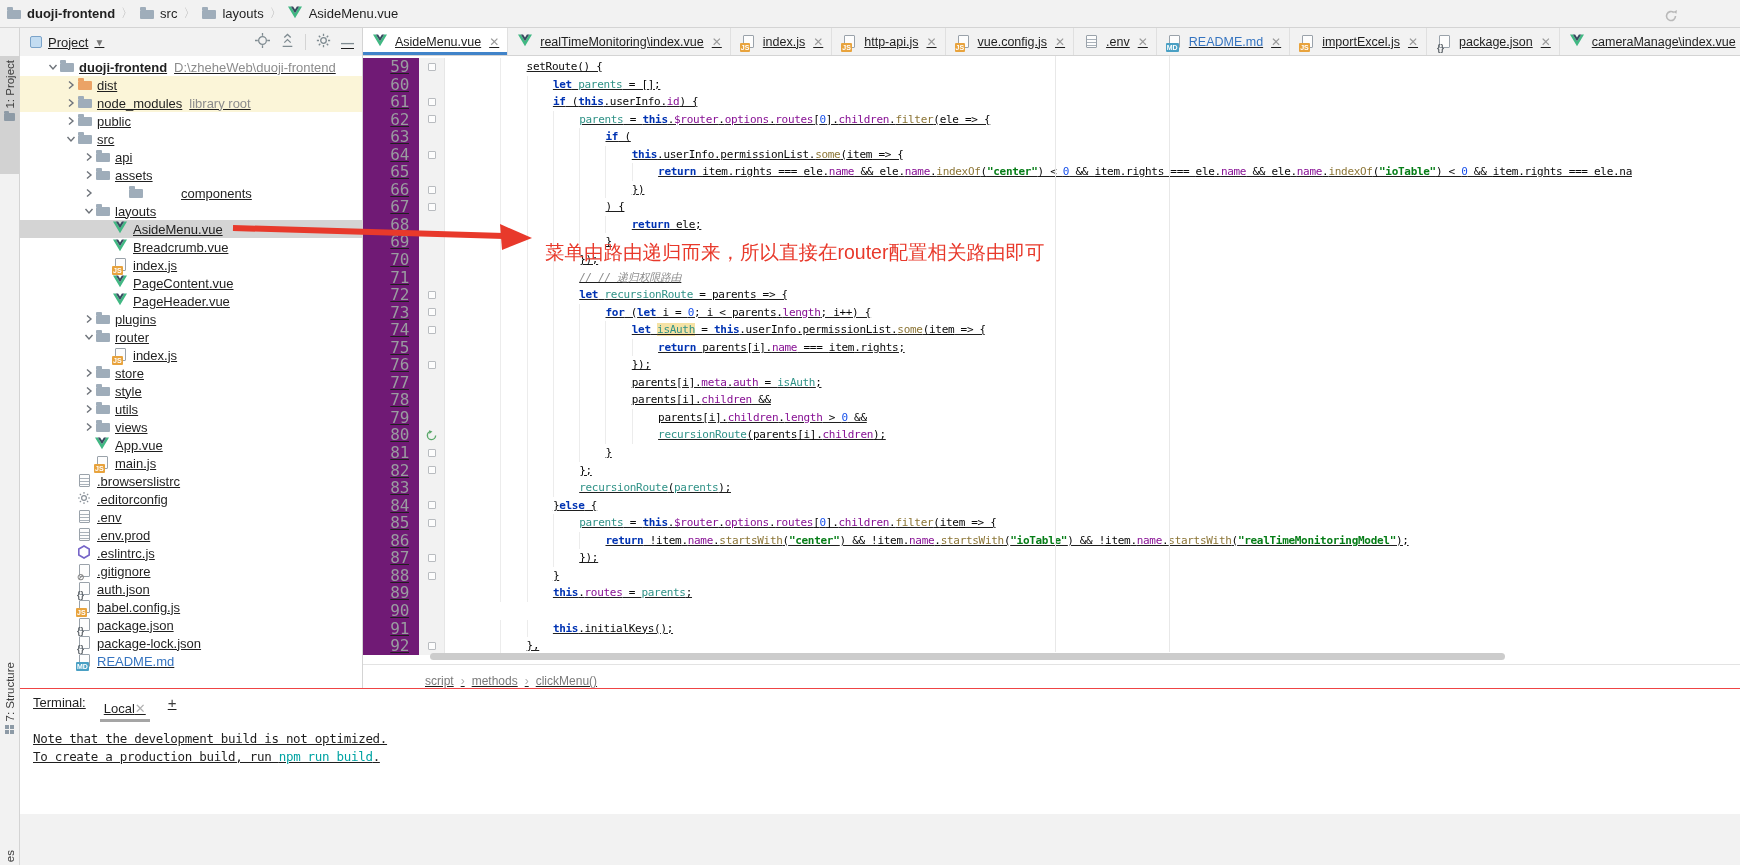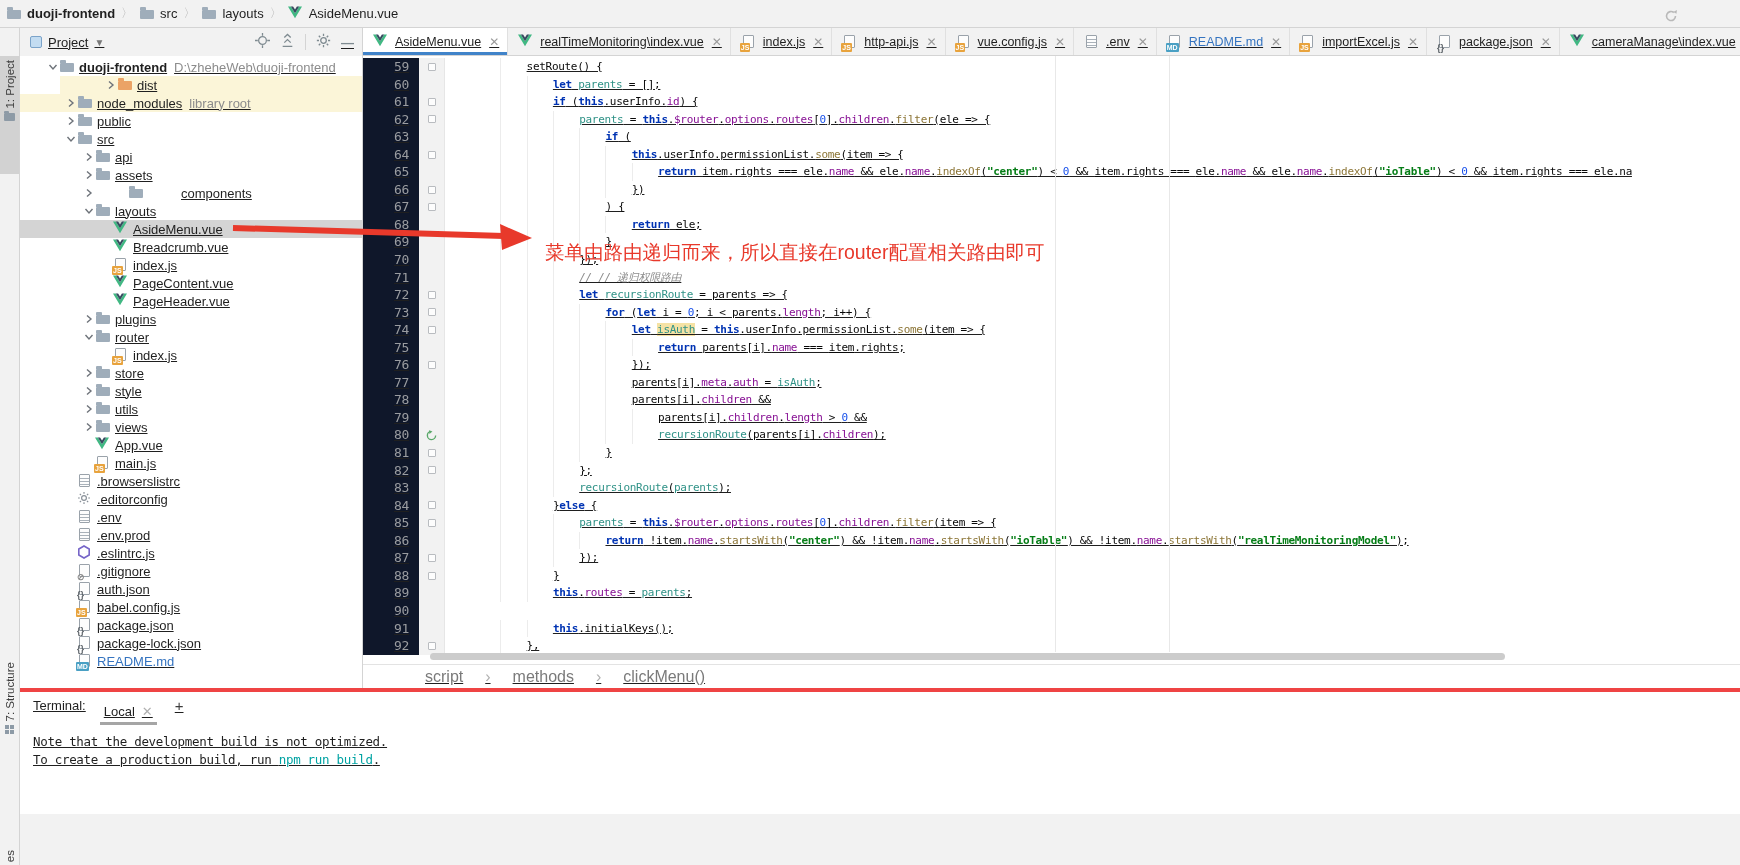--- a/index.html
+++ b/index.html
@@ -68,48 +68,48 @@
 
   
   #editor { flex:1; min-width:0; display:flex; flex-direction:column; background:#fff; }
   #tabbar { height:28px; background:#f2f2f2; border-bottom:1px solid #d4d4d4; display:flex; align-items:stretch; overflow:hidden; }
   .tab { display:flex; align-items:center; gap:6px; padding:0 8px 0 10px; border-right:1px solid #e0e0e0; font-size:12.5px; position:relative; white-space:nowrap; }
   .tab.active { background:#fff; box-shadow:inset 0 -3px 0 #4083c9; }
   .tab .x { color:#9a9a9a; font-size:12px; margin-left:2px; }
   #codewrap { position:relative; height:608px; overflow:hidden; background:#fff; }
   #codelines { padding-top:2px; }
   .codeline { height:17.56px; line-height:17.56px; display:flex; font-family:"DejaVu Sans Mono",monospace; font-size:11px; letter-spacing:-0.3px; white-space:pre; }
-  .ln { width:56px; flex:none; text-align:right; padding-right:10px; color:#9a9ca0; background:#0f172a; font-size:13px; }
+  .ln { width:56px; flex:none; text-align:right; padding-right:10px; color:#9a9ca0; background:#701a75; font-size:16px; }
   .gut { width:26px; flex:none; background:#f2f2f2; border-right:1px solid #e6e6e6; display:flex; align-items:center; justify-content:center; }
   .fbox { width:8px; height:8px; border:1px solid #b9bcc0; border-radius:1px; background:#fdfdfd; }
   .codetext { padding-left:30px; color:#080808; }
   .ind { display:inline-block; white-space:pre; border-left:1px solid #ececec; }
   .ind.first { border-left:none; }
   .tk-k { color:#0033b3; font-weight:bold; }
   .tk-v { color:#2f9287; }
   .tk-p { color:#871094; }
   .tk-f { color:#8c7536; }
   .tk-s { color:#067d17; font-weight:bold; }
   .tk-n { color:#1750eb; }
   .tk-c { color:#8c8c8c; font-style:italic; }
   .tk-u { color:#080808; text-decoration:underline; }
   .tk-h { color:#2f9287; background:#f5e2a4; }
   .mguide { position:absolute; top:0; bottom:12px; width:1px; background:#e8e8e8; }
   #hscroll { position:absolute; left:67px; bottom:4px; width:1075px; height:7px; background:#cccccc; border-radius:4px; }
-  #crumbbar { height:24px; border-top:1px solid #e3e3e3; background:#fff; display:flex; align-items:center; padding-left:62px; gap:22px; color:#7a7a7a; font-size:16px; }
+  #crumbbar { height:24px; border-top:1px solid #e3e3e3; background:#fff; display:flex; align-items:flex-end; padding-left:62px; gap:7px; color:#7a7a7a; font-size:12px; }
   #crumbbar .sep { color:#b0b0b0; }
 
   
   #annotation { position:absolute; left:545px; top:239px; font-size:19.5px; z-index:60; white-space:nowrap; }
   #arrow-overlay { position:absolute; left:0; top:0; z-index:55; pointer-events:none; }
 
   
-  #terminal { height:126px; background:#fff; border-top:4px solid #ef4444; }
+  #terminal { height:126px; background:#fff; border-top:1px solid #ef4444; }
   #term-header { height:27px; display:flex; align-items:center; padding-left:13px; gap:14px; }
-  #term-tab { position:relative; padding:18px 4px 6px 4px; display:flex; gap:7px; align-items:center; }
+  #term-tab { position:relative; padding:18px 4px 6px 4px; display:flex; align-items:center; }
   #term-tab .bar { position:absolute; left:0; right:0; bottom:0; height:3px; background:#a5a5a5; }
   #term-tab .x { color:#b0b0b0; }
   #term-plus { font-size:15px; color:#3c3c3c; padding:0 4px; }
   #term-body { padding:14px 0 0 13px; font-family:"DejaVu Sans Mono",monospace; font-size:12.5px; letter-spacing:-0.3px; }
   .tline { height:18px; line-height:18px; white-space:pre; }
   .tk-cmd { color:#00a3a3; }
 </style>
 </head>
 <body>
 
@@ -216,21 +216,21 @@
                 <svg width="10" height="10" viewBox="0 0 10 10">
                   <path d="M1.5 3L5 7 8.5 3" fill="none" stroke="#6e737a" stroke-width="1.4"></path>
                 </svg>
               </span>
               <span class="ico ico-folder">
                 <span class="fbody"></span>
               </span>
               <span class="tlabel b">duoji-frontend</span>
               <span class="tsuffix">D:\zheheWeb\duoji-frontend</span>
             </div>
-            <div class="trow hl" style="padding-left: 44px; margin-left: 40px;">
+            <div class="trow hl" style="padding-left: 44px;">
               <span class="chev">
                 <svg width="10" height="10" viewBox="0 0 10 10">
                   <path d="M3 1.5L7 5 3 8.5" fill="none" stroke="#6e737a" stroke-width="1.4"></path>
                 </svg>
               </span>
               <span class="ico ico-folder orange">
                 <span class="fbody"></span>
               </span>
               <span class="tlabel">dist</span>
             </div>

